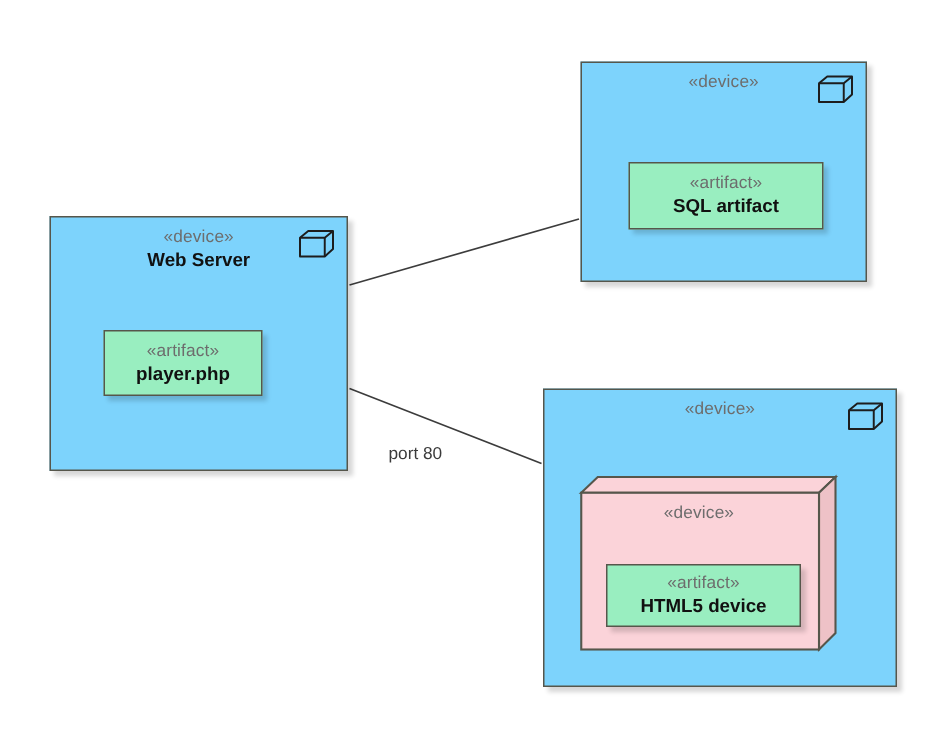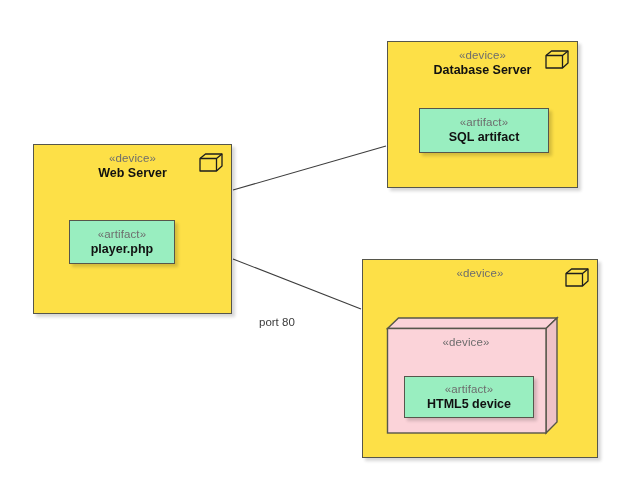--- a/index.html
+++ b/index.html
@@ -30,21 +30,21 @@
     stroke: #3c3c3c;
     stroke-width: 1.1;
     fill: none;
   }
 
   
   .node {
     position: absolute;
     box-sizing: border-box;
     border: 1.4px solid #56564b;
-    background: #fde047;
+    background: #7dd3fc;
     box-shadow: 3px 3px 3px rgba(0,0,0,0.16);
   }
   .node-header {
     position: absolute;
     left: 0;
     right: 0;
     top: 7px;
     text-align: center;
     line-height: 1.12;
     pointer-events: none;
@@ -132,42 +132,41 @@
 </head>
 <body>
 
 <div id="canvas">
 
   <svg id="links" viewBox="0 0 629 493" width="629" height="493">
     <line class="link-line" x1="233" y1="190" x2="386" y2="146"></line>
     <line class="link-line" x1="233" y1="259" x2="361" y2="309"></line>
   </svg>
 
-  <span class="edge-label" style="left:259px; top:297px;margin-top:19px;">port 80</span>
+  <span class="edge-label" style="left:259px; top:297px;">port 80</span>
 
   <div class="node" style="left:33px; top:144px; width:199px; height:170px;">
     <div class="node-header">
       <span class="stereotype">«device»</span>
       <span class="node-name">Web Server</span>
     </div>
     <svg class="cube-icon" viewBox="0 0 24 19">
       <polygon points="1,5.5 6.5,1 23,1 23,13 17.5,18 1,18" fill="none" stroke="#1d1d1d" stroke-width="1.3" stroke-linejoin="round"></polygon>
       <polyline points="1,5.5 17.5,5.5 23,1" fill="none" stroke="#1d1d1d" stroke-width="1.3" stroke-linejoin="round"></polyline>
       <line x1="17.5" y1="5.5" x2="17.5" y2="18" stroke="#1d1d1d" stroke-width="1.3"></line>
     </svg>
     <div class="artifact" style="left:35px; top:75px; width:106px; height:44px;">
       <span class="stereotype">«artifact»</span>
       <span class="node-name">player.php</span>
     </div>
   </div>
 
   <div class="node" style="left:387px; top:41px; width:191px; height:147px;">
     <div class="node-header">
       <span class="stereotype">«device»</span>
-      <span class="node-name">Database Server</span>
     </div>
     <svg class="cube-icon" viewBox="0 0 24 19">
       <polygon points="1,5.5 6.5,1 23,1 23,13 17.5,18 1,18" fill="none" stroke="#1d1d1d" stroke-width="1.3" stroke-linejoin="round"></polygon>
       <polyline points="1,5.5 17.5,5.5 23,1" fill="none" stroke="#1d1d1d" stroke-width="1.3" stroke-linejoin="round"></polyline>
       <line x1="17.5" y1="5.5" x2="17.5" y2="18" stroke="#1d1d1d" stroke-width="1.3"></line>
     </svg>
     <div class="artifact" style="left:31px; top:66px; width:130px; height:45px;">
       <span class="stereotype">«artifact»</span>
       <span class="node-name">SQL artifact</span>
     </div>

